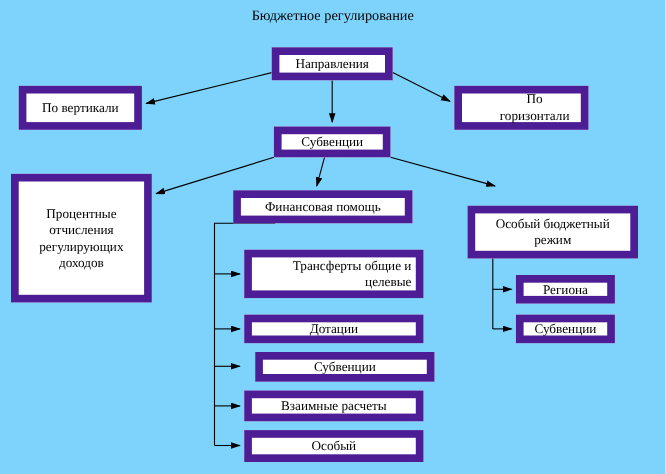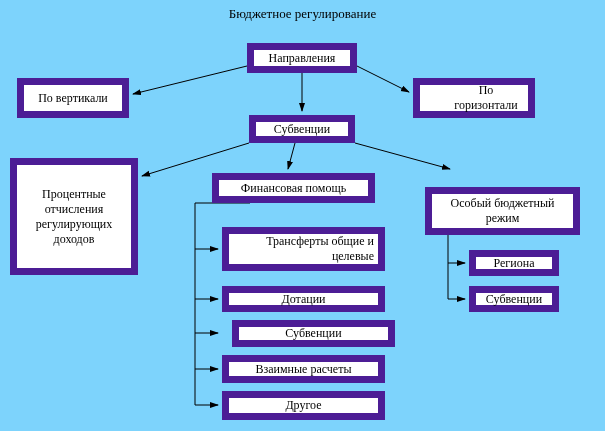--- a/index.html
+++ b/index.html
@@ -125,21 +125,21 @@
 
   <div class="node" style="left:232px;top:320px;width:163px;height:27px;">
     <span>Субвенции</span>
   </div>
 
   <div class="node" style="left:222px;top:355px;width:163px;height:28px;align-items:center;">
     <span>Взаимные расчеты</span>
   </div>
 
   <div class="node" style="left:222px;top:391px;width:163px;height:29px;">
-    <span>Другое</span>
+    <span>Особый</span>
   </div>
 
   <div class="node" style="left:469px;top:250px;width:90px;height:26px;">
     <span>Региона</span>
   </div>
 
   <div class="node" style="left:469px;top:286px;width:90px;height:26px;">
     <span>Субвенции</span>
   </div>
 

